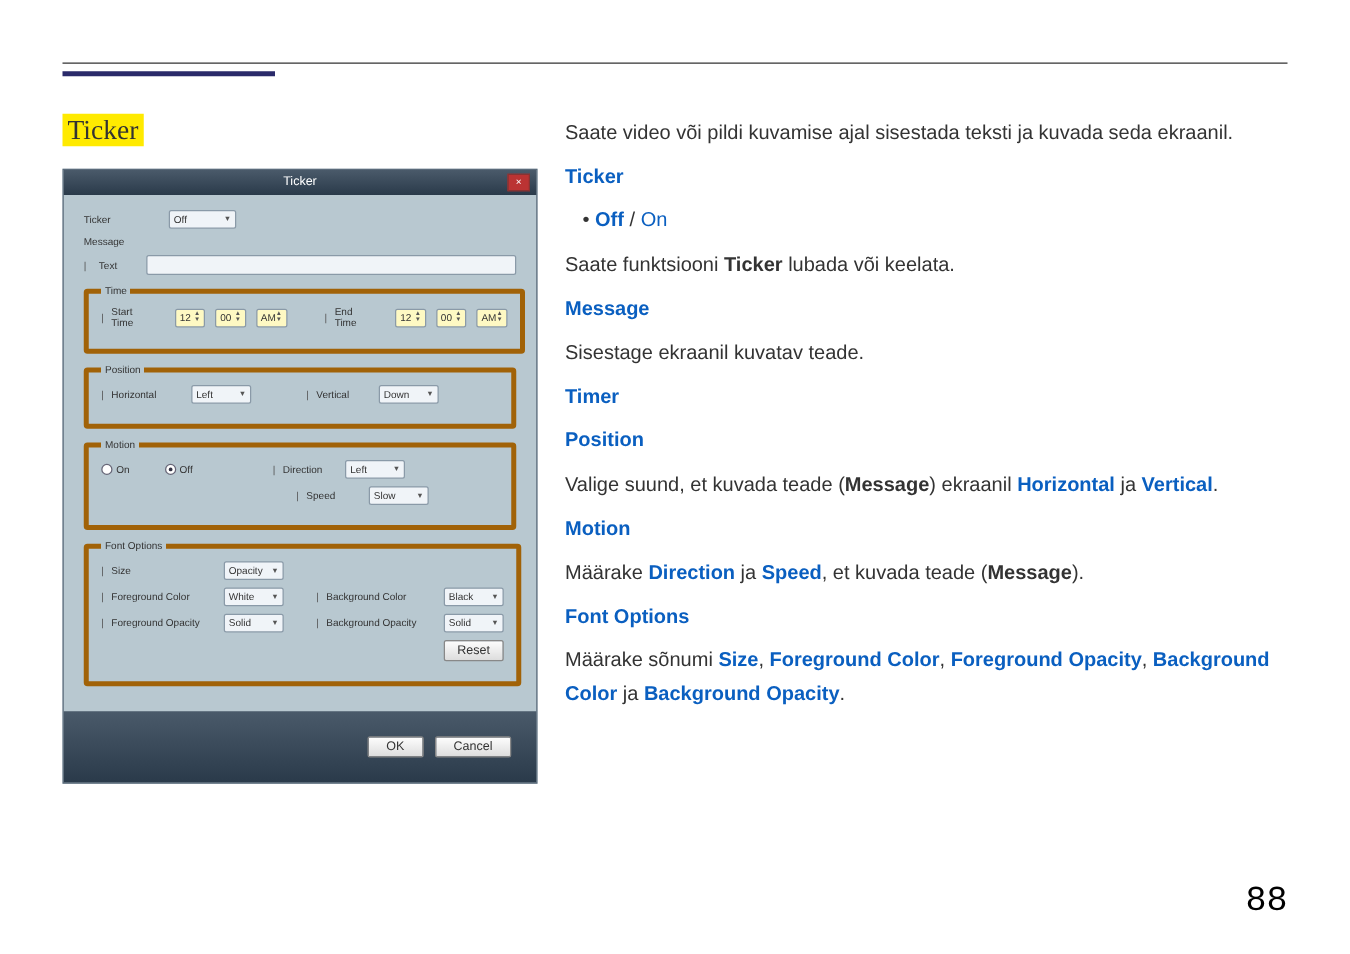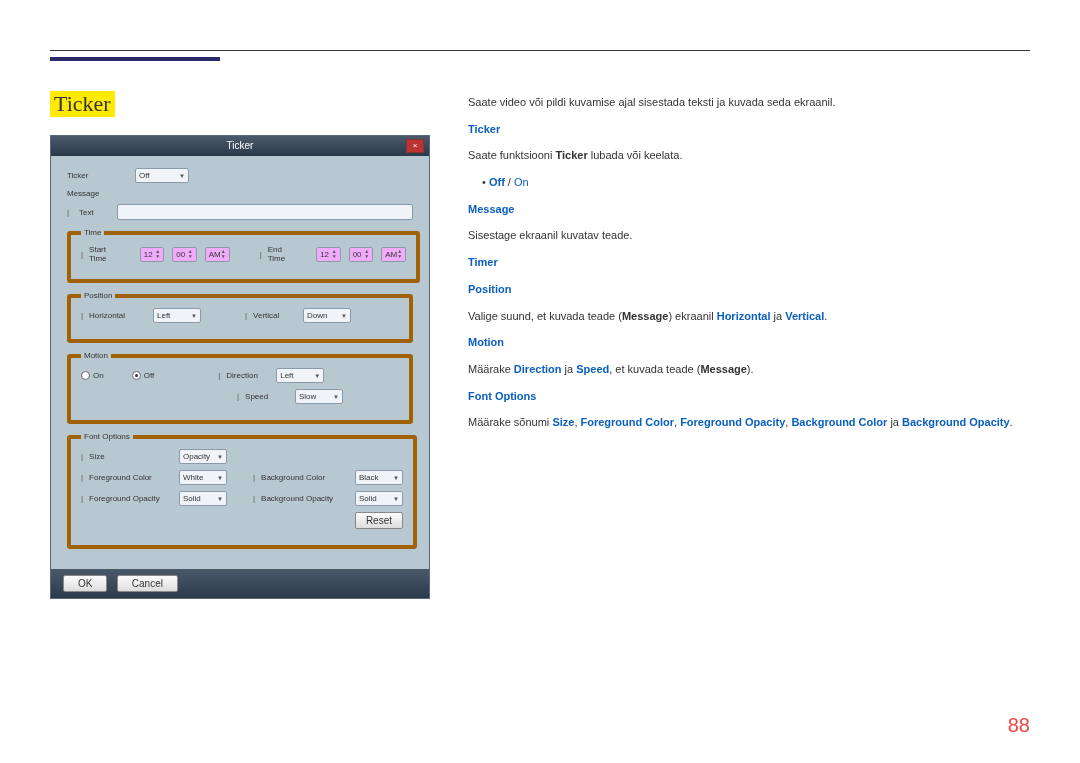--- a/index.html
+++ b/index.html
@@ -1,46 +1,46 @@
 <!DOCTYPE html>
 <html><head>
 <meta charset="utf-8">
 <style>
 body{margin:0;background:#fff;font-family:"Segoe UI",Arial,sans-serif;font-size:12px;color:#333}
 .page{width:1080px;height:763px;position:relative;box-sizing:border-box;padding:50px}
 .hr{border-top:1px solid #333;margin-bottom:6px;margin-left:0}
 .hr-2{border-top:4px solid #2a2a6a;width:170px;margin-bottom:30px}
-.cols{display:flex;gap:38px}
+.cols{display:flex;gap:22px}
 .left{width:380px}
-.right{flex:1;font-size:11px;line-height:1.7}
+.right{flex:1;font-size:16px;line-height:1.7}
 h2.ticker{font-family:Georgia,serif;font-size:22px;font-weight:normal;color:#333;margin:0 0 18px 0;display:inline-block;background:#ffea00;padding:0 4px}
 .dlg{border:1px solid #5a6a7a;background:#b8c8d0}
 .dlg-hdr{background:linear-gradient(#4a5a6a,#2a3a4a);color:#fff;font-size:10px;padding:4px;text-align:center;position:relative;height:12px}
 .dlg-close{position:absolute;right:5px;top:3px;background:#b33;color:#fff;width:16px;height:12px;font-size:8px;text-align:center;border:1px solid #833;line-height:12px}
 .dlg-body{padding:12px 16px 12px 16px;font-size:8px;color:#333}
 .row{display:flex;align-items:center;gap:8px;margin-bottom:6px}
 .lbl{width:60px}
 .msg-in{flex:1;height:14px;background:#f0f4f8;border:1px solid #8a9aa8;border-radius:2px}
 fieldset{border:4px solid #a16207;border-radius:3px;padding:8px 10px 10px;margin:8px 0}
 legend{font-size:8px;padding:0 3px}
 .sel{display:inline-flex;align-items:center;height:13px;background:#f0f4f8;border:1px solid #8a9aa8;border-radius:2px;padding:0 3px;font-size:8px;min-width:40px;justify-content:space-between}
 .chev{font-size:6px;margin-left:4px;color:#555}
-.spin{display:inline-flex;align-items:center;height:13px;background:#f0abfc;border:1px solid #8a9aa8;border-radius:2px;padding:0 3px;font-size:8px;width:20px;justify-content:space-between}
+.spin{display:inline-flex;align-items:center;height:13px;background:#fef9c3;border:1px solid #8a9aa8;border-radius:2px;padding:0 3px;font-size:8px;width:20px;justify-content:space-between}
 .spin-btns{font-size:5px;line-height:5px;color:#555}
 .bar{color:#555;margin-right:2px}
 .radio{display:inline-flex;align-items:center;gap:3px;margin-right:20px}
 .rdot{width:7px;height:7px;border:1px solid #667;border-radius:50%;background:#fff;display:inline-flex;align-items:center;justify-content:center}
 .rdot.on::after{content:"";width:3px;height:3px;background:#334;border-radius:50%}
 .btn{display:inline-block;background:linear-gradient(#fdfdfd,#ddd);border:1px solid #888;border-radius:2px;font-size:10px;padding:2px 10px}
-.footer{background:linear-gradient(#4a5a6a,#2a3a4a);padding:6px;}
+.footer{background:linear-gradient(#4a5a6a,#2a3a4a);padding:20px;text-align:right}
 .footer .btn{margin-left:6px;padding:2px 14px}
 .blue{color:#0a5fc0;font-weight:bold}
 .blue-l{color:#0a5fc0}
 .p{margin:2px 0 8px 0}
-.pagenum{position:absolute;bottom:26px;right:50px;font-size:20px;color:#ef4444;font-family:Liberation Sans, sans-serif}
+.pagenum{position:absolute;bottom:26px;right:50px;font-size:28px;color:#000000;font-family:Liberation Mono, monospace}
 .ind{display:flex;align-items:center;gap:4px}
 </style>
 </head>
 <body>
 
 <div class="page">
 <div class="hr"></div>
 <div class="hr-2"></div>
 
 <div class="cols">
@@ -227,22 +227,22 @@
 <div class="footer">
   <span class="btn">OK</span>
   <span class="btn">Cancel</span>
 </div>
 </div>
 </div>
 
 <div class="right">
 <div class="p">Saate video või pildi kuvamise ajal sisestada teksti ja kuvada seda ekraanil.</div>
 <div class="blue p">Ticker</div>
+<div class="p" style="padding-left:14px"><span>•   </span><span class="blue">Off</span><span> / </span><span class="blue-l">On</span></div>
 <div class="p"><span>Saate funktsiooni </span><b>Ticker</b><span> lubada või keelata.</span></div>
-<div class="p" style="padding-left:14px"><span>•   </span><span class="blue">Off</span><span> / </span><span class="blue-l">On</span></div>
 <div class="blue p">Message</div>
 <div class="p">Sisestage ekraanil kuvatav teade.</div>
 <div class="blue p">Timer</div>
 <div class="blue p">Position</div>
 <div class="p"><span>Valige suund, et kuvada teade (</span><b>Message</b><span>) ekraanil </span><b class="blue-l">Horizontal</b><span> ja </span><b class="blue-l">Vertical</b><span>.</span></div>
 <div class="blue p">Motion</div>
 <div class="p"><span>Määrake </span><b class="blue-l">Direction</b><span> ja </span><b class="blue-l">Speed</b><span>, et kuvada teade (</span><b>Message</b><span>).</span></div>
 <div class="blue p">Font Options</div>
 <div class="p"><span>Määrake sõnumi </span><b class="blue-l">Size</b><span>, </span><b class="blue-l">Foreground Color</b><span>, </span><b class="blue-l">Foreground Opacity</b><span>, </span><b class="blue-l">Background Color</b><span> ja </span><b class="blue-l">Background Opacity</b><span>.</span></div>
 </div>

